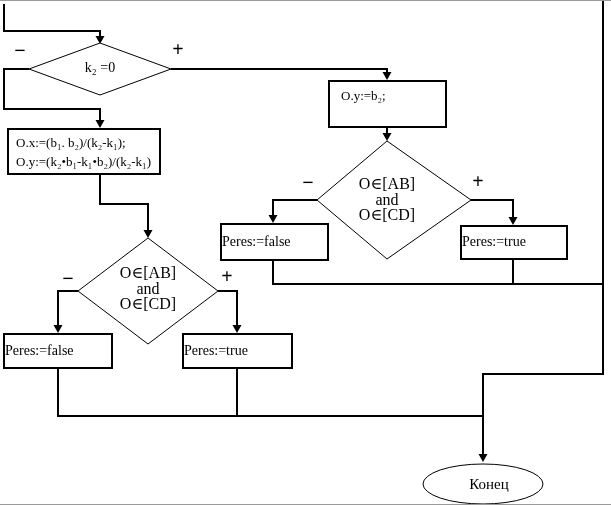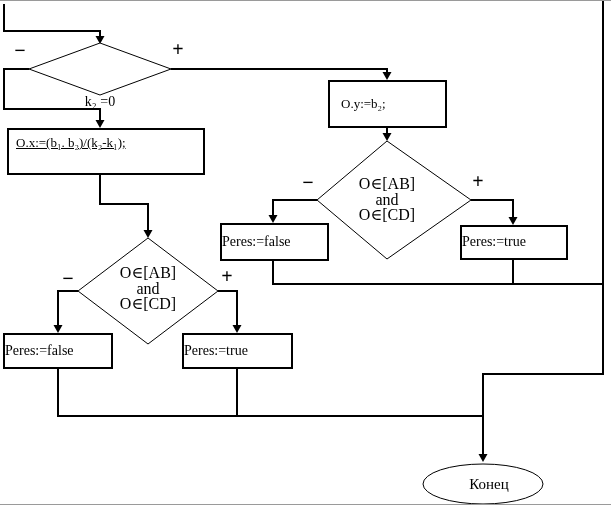--- a/index.html
+++ b/index.html
@@ -5,25 +5,25 @@
   html,body{margin:0;padding:0;background:#fff;}
   .stage{
     position:relative;width:611px;height:505px;background:#ffffff;
     box-sizing:border-box;overflow:hidden;color:#000;
     border-top:1px solid #9a9a9a;border-bottom:1px solid #9a9a9a;
     font-family:"Liberation Serif","DejaVu Serif",serif;
   }
   .layer{position:absolute;left:0;top:0;}
   .box{position:absolute;background:#fff;border:2px solid #000;box-sizing:border-box;}
   .box.code{font-size:13px;line-height:19px;padding:3px 0 0 7px;white-space:nowrap;}
-  .box.code.right{padding-left:11px;padding-top:12px;}
+  .box.code.right{padding-left:11px;padding-top:4px;}
   .box.peres{font-size:14px;line-height:31px;padding-left:0;white-space:nowrap;}
   .dtext{position:absolute;text-align:center;}
   .dtext.small{font-size:16px;line-height:15.5px;}
-  .dtext.k2{font-size:14px;line-height:18px;margin-top:34px;}
+  .dtext.k2{font-size:14px;line-height:18px;}
   .sign{position:absolute;font-weight:bold;font-size:20px;line-height:22px;width:20px;text-align:center;}
   .endlabel{position:absolute;text-align:center;font-size:15px;line-height:20px;}
 </style>
 </head>
 <body>
 
 <div class="stage">
 
   <svg class="layer" width="611" height="505" viewBox="0 0 611 505">
     <g stroke="#000000" stroke-width="2" fill="none">
@@ -55,22 +55,23 @@
       <polygon points="478.5,453 487.5,453 483,461"></polygon>
     </g>
     <g fill="#ffffff" stroke="#000000" stroke-width="1">
       <polygon points="100,42 171,68 100,94 29,68"></polygon>
       <polygon points="148,237 218,290 148,343 78,290"></polygon>
       <polygon points="387,140 471,199 387,258 317,199"></polygon>
       <ellipse cx="483" cy="483" rx="60" ry="20"></ellipse>
     </g>
   </svg>
 
-  <div class="box code" style="left:7px;top:127px;width:198px;height:47px;text-decoration:underline;">
+  <div class="box code" style="left:7px;top:127px;width:154px;height:47px;">
     <div>O.x:=(b₁. b₂)/(k₂-k₁);</div>
+    <div>O.y:=(k₂•b₁-k₁•b₂)/(k₂-k₁)</div>
   </div>
 
   <div class="box code right" style="left:328px;top:79px;width:119px;height:48px;">
     <div>O.y:=b₂;</div>
   </div>
 
   <div class="box peres" style="left:3px;top:332px;width:110px;height:36px;">
     <span>Peres:=false</span>
   </div>
   <div class="box peres" style="left:182px;top:332px;width:111px;height:36px;">

